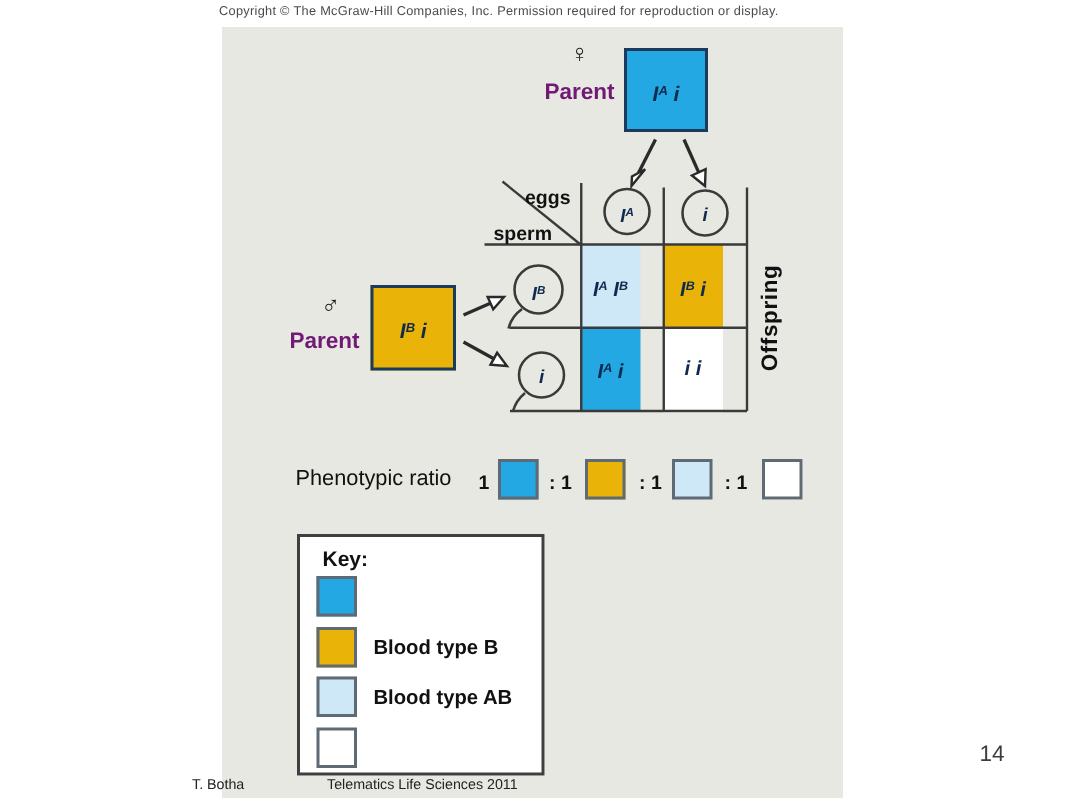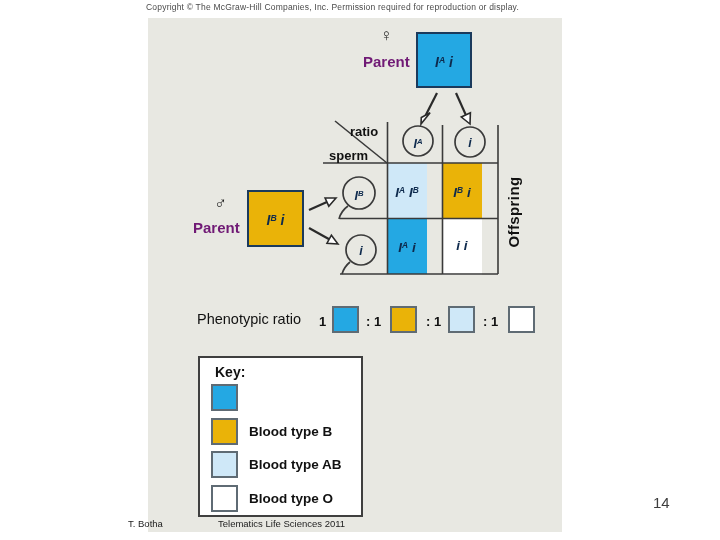--- a/index.html
+++ b/index.html
@@ -145,21 +145,21 @@
 </svg>
 
 <div class="abs sex-symbol" id="female-symbol">♀</div>
 <div class="abs parent-label" id="female-label">Parent</div>
 <div class="abs parent-square genotype fill-a" id="female-square"><span>I</span><sup>A</sup><span> i</span></div>
 
 <div class="abs sex-symbol" id="male-symbol">♂</div>
 <div class="abs parent-label" id="male-label">Parent</div>
 <div class="abs parent-square genotype fill-b" id="male-square"><span>I</span><sup>B</sup><span> i</span></div>
 
-<div class="abs corner-label" id="eggs-label">ratio</div>
+<div class="abs corner-label" id="eggs-label">eggs</div>
 <div class="abs corner-label" id="sperm-label">sperm</div>
 <div class="abs gamete-label genotype" id="egg1-label"><span>I</span><sup>A</sup></div>
 <div class="abs gamete-label genotype" id="egg2-label"><span>i</span></div>
 <div class="abs gamete-label genotype" id="sperm1-label"><span>I</span><sup>B</sup></div>
 <div class="abs gamete-label genotype" id="sperm2-label"><span>i</span></div>
 
 <div class="abs" id="offspring-label">Offspring</div>
 
 <div class="abs" id="ratio-label">Phenotypic ratio</div>
 <div class="abs ratio-prefix" id="ratio-prefix-0">1</div>
@@ -172,18 +172,17 @@
 <div class="abs swatch ratio-swatch fill-o" id="ratio-swatch-3"></div>
 
 <div class="abs" id="key-box">
   <div id="key-title">Key:</div>
   <div class="swatch key-swatch key-row-0 fill-a"></div>
   <div class="swatch key-swatch key-row-1 fill-b"></div>
   <div class="key-label key-row-1">Blood type B</div>
   <div class="swatch key-swatch key-row-2 fill-ab"></div>
   <div class="key-label key-row-2">Blood type AB</div>
   <div class="swatch key-swatch key-row-3 fill-o"></div>
-  <div class="key-label key-row-3">Blood type O</div>
 </div>
 
 <div class="abs footer-text" id="footer-author">T. Botha</div>
 <div class="abs footer-text" id="footer-course">Telematics Life Sciences 2011</div>
 <div class="abs" id="page-number">14</div>
 
 </body></html>

